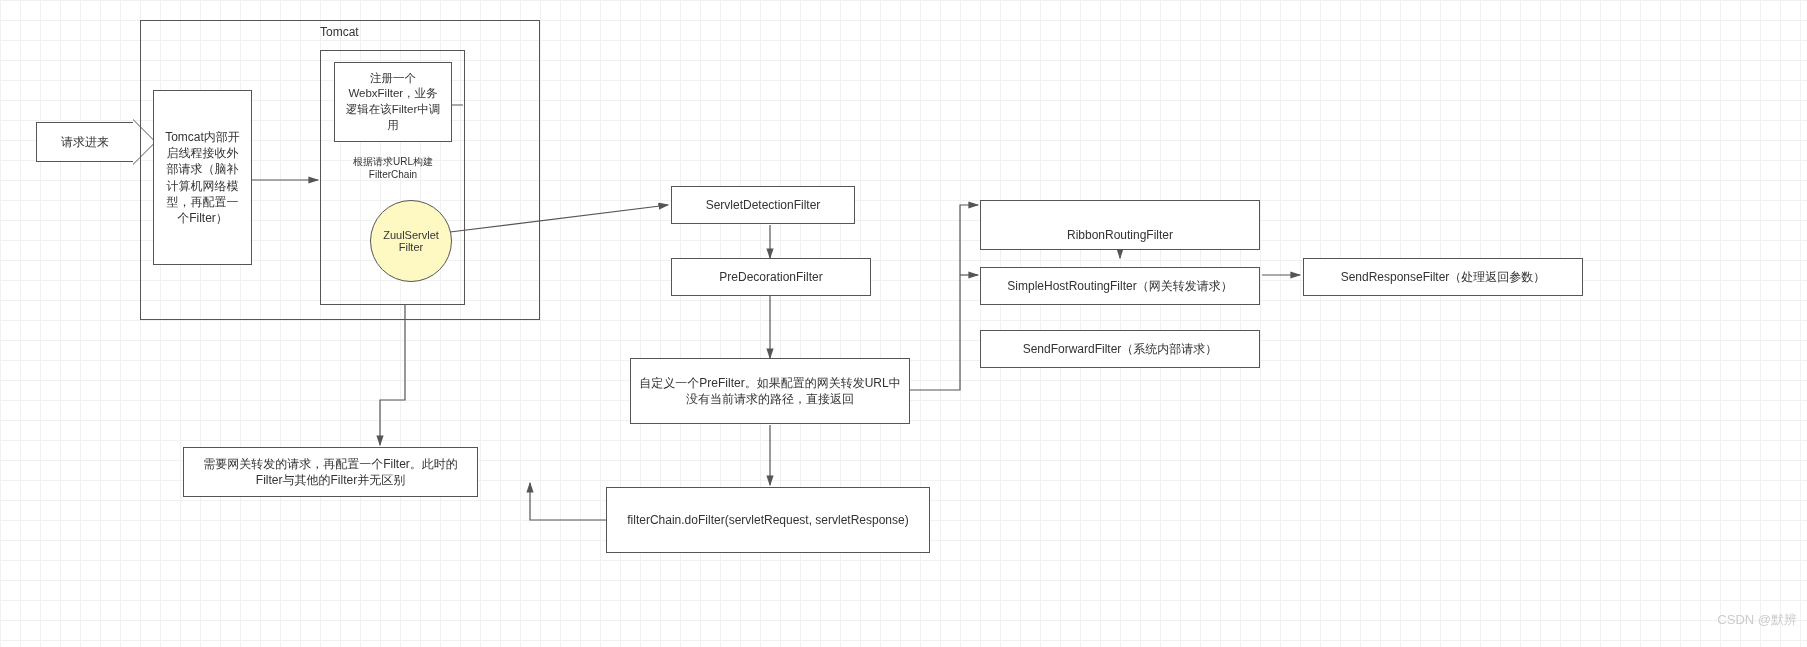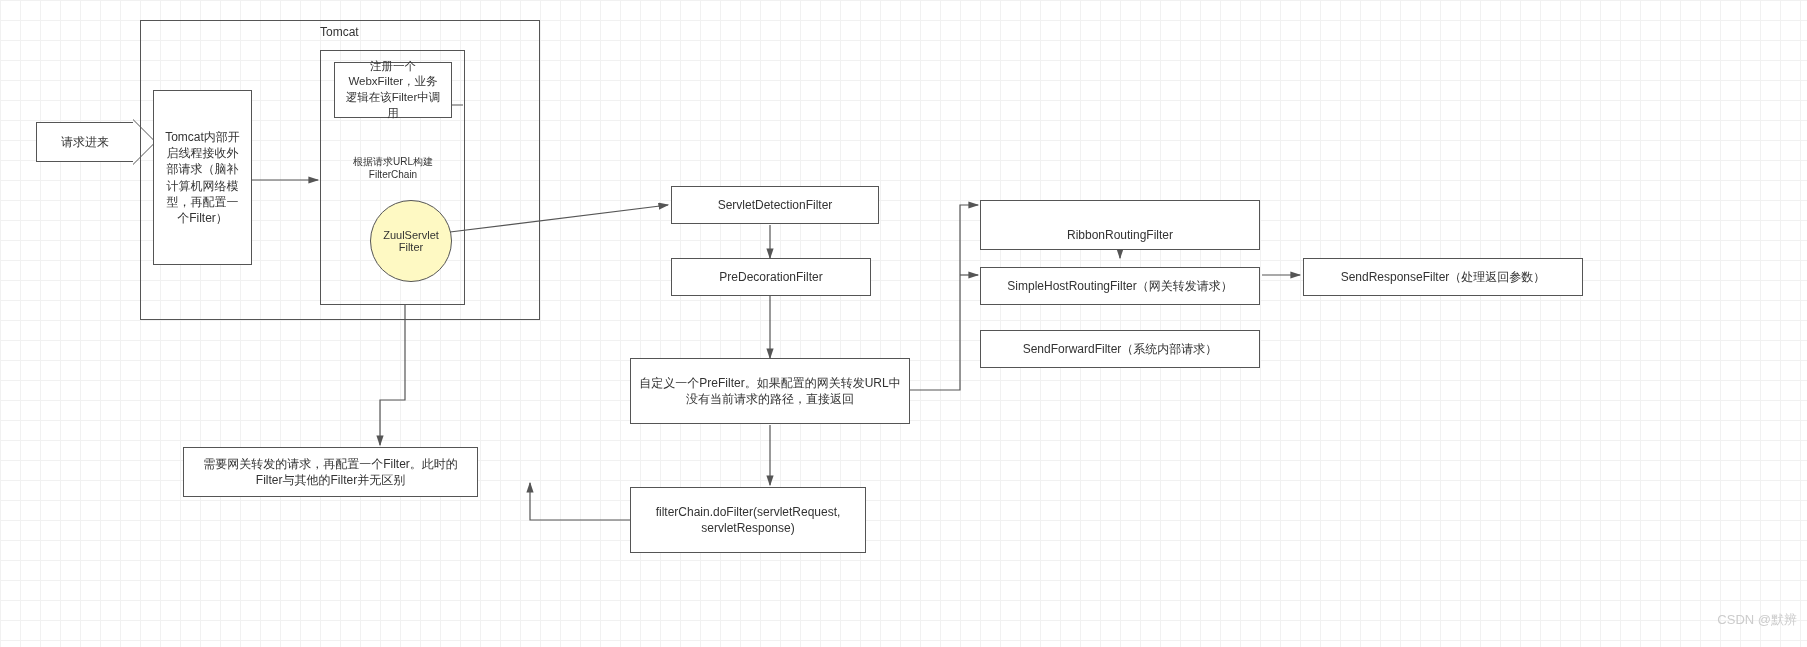--- a/index.html
+++ b/index.html
@@ -151,49 +151,49 @@
 
 <div class="tomcat-container" style="left:140px; top:20px; width:400px; height:300px;"></div>
 <div class="label" style="left:320px; top:25px;">Tomcat</div>
 
 <div class="box" style="left:153px; top:90px; width:99px; height:175px;">
   <span>Tomcat内部开启线程接收外部请求（脑补计算机网络模型，再配置一个Filter）</span>
 </div>
 
 <div class="inner-container" style="left:320px; top:50px; width:145px; height:255px;"></div>
 
-<div class="box" style="left:334px; top:62px; width:118px; height:56px; font-size:11.5px;">
+<div class="box" style="left:334px; top:62px; width:118px; height:80px; font-size:11.5px;">
   <span>注册一个WebxFilter，业务逻辑在该Filter中调用</span>
 </div>
 
 <div class="box noborder" style="left:330px; top:148px; width:126px; height:40px; font-size:10px;">
   <span>根据请求URL构建FilterChain</span>
 </div>
 
 <div class="circle" style="left:370px; top:200px; width:82px; height:82px; font-size:11px;">
   <span>ZuulServlet Filter</span>
 </div>
 
 <div class="box" style="left:183px; top:447px; width:295px; height:50px;">
   <span>需要网关转发的请求，再配置一个Filter。此时的Filter与其他的Filter并无区别</span>
 </div>
 
-<div class="box" style="left:671px; top:186px; width:208px; height:38px;">
+<div class="box" style="left:671px; top:186px; width:184px; height:38px;">
   <span>ServletDetectionFilter</span>
 </div>
 
 <div class="box" style="left:671px; top:258px; width:200px; height:38px;">
   <span>PreDecorationFilter</span>
 </div>
 
 <div class="box" style="left:630px; top:358px; width:280px; height:66px;">
   <span>自定义一个PreFilter。如果配置的网关转发URL中没有当前请求的路径，直接返回</span>
 </div>
 
-<div class="box" style="left:630px; top:487px; width:236px; height:66px;">
+<div class="box" style="left:606px; top:487px; width:324px; height:66px;">
   <span>filterChain.doFilter(servletRequest, servletResponse)</span>
 </div>
 
 <div class="box" style="left:980px; top:200px; width:280px; height:50px;align-items:flex-end;">
   <span>RibbonRoutingFilter</span>
 </div>
 
 <div class="box" style="left:980px; top:258px; width:280px; height:38px;margin-top:9px;">
   <span>SimpleHostRoutingFilter（网关转发请求）</span>
 </div>

